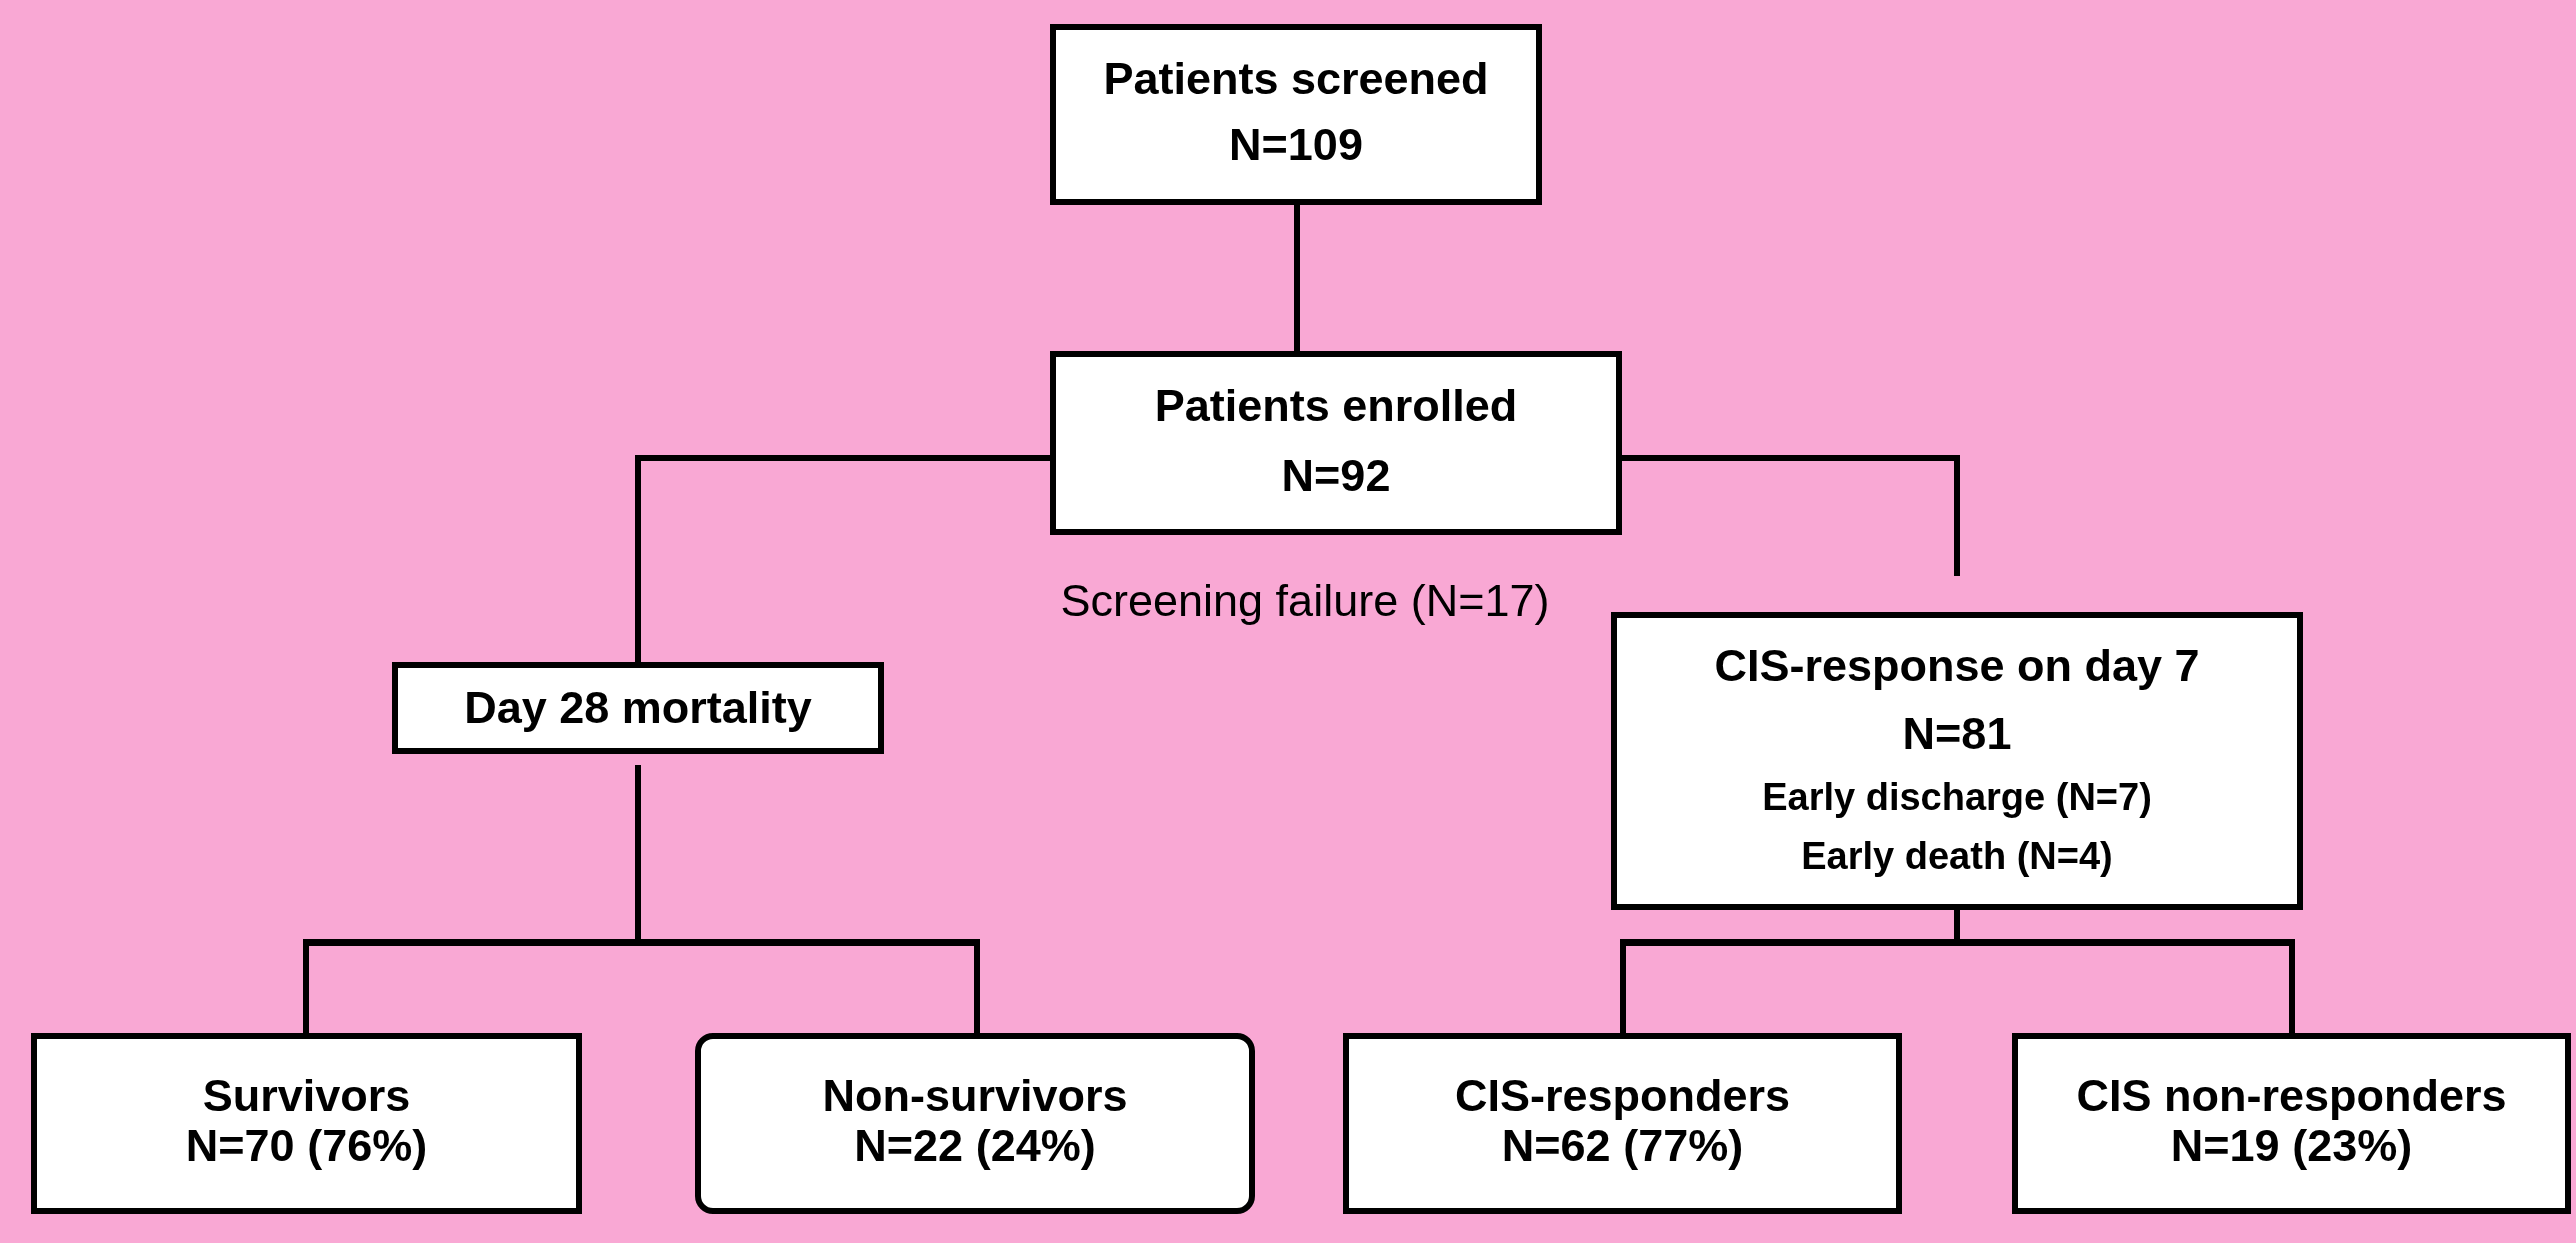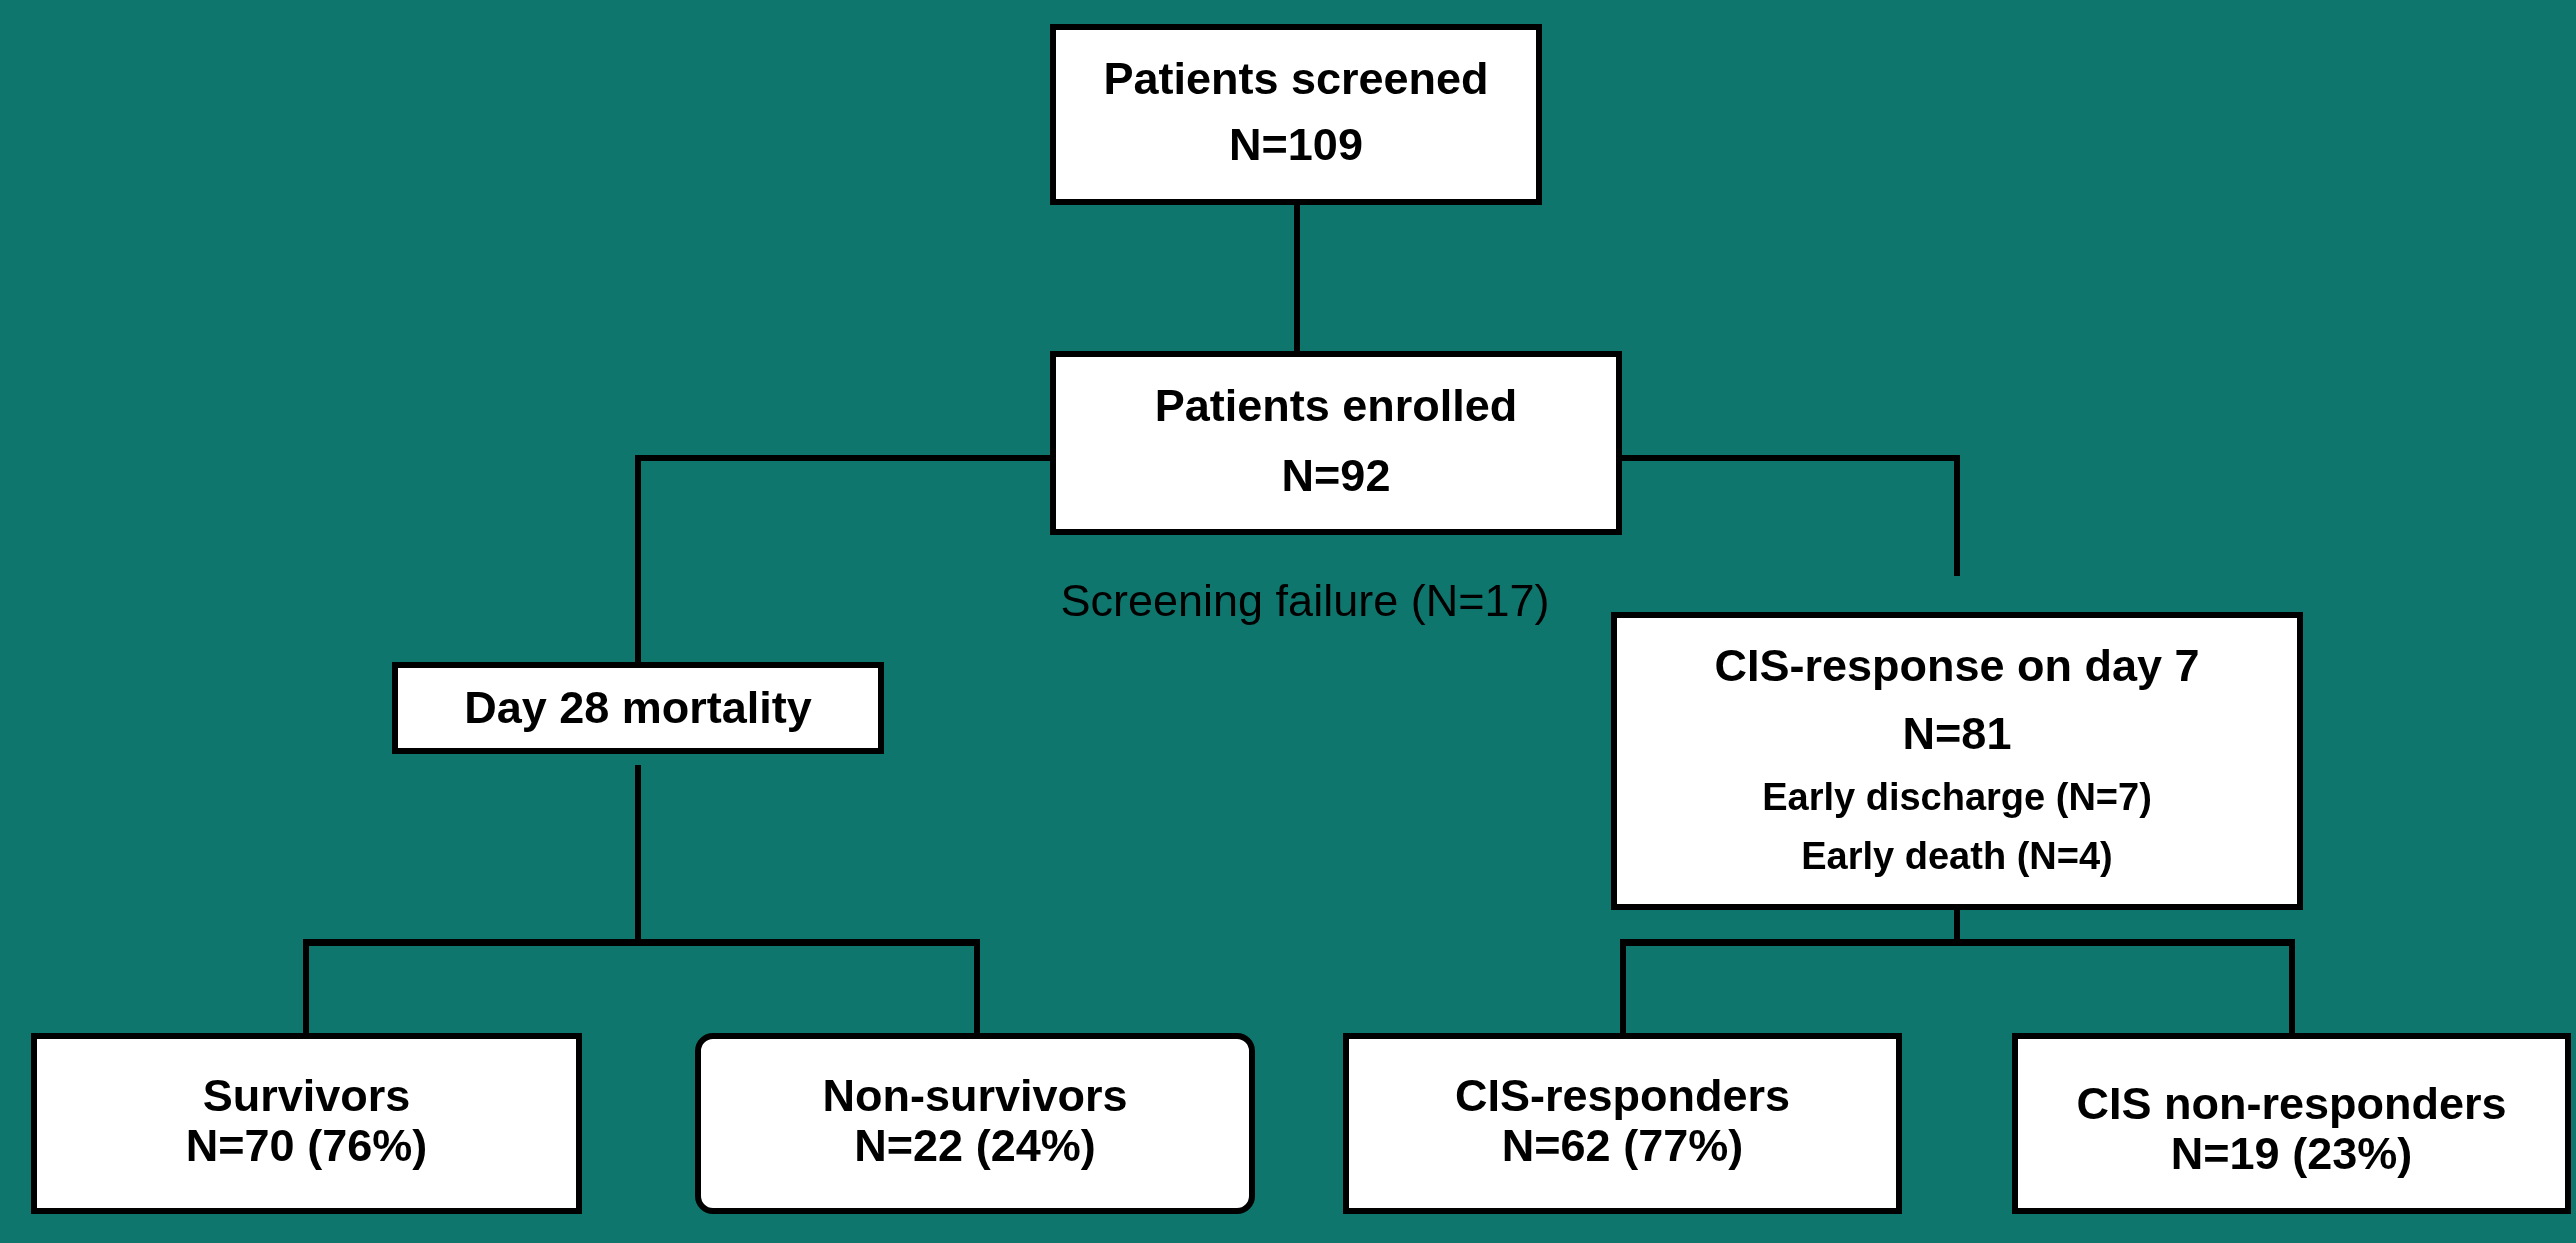--- a/index.html
+++ b/index.html
@@ -4,21 +4,21 @@
 <style>
   html, body {
     margin: 0;
     padding: 0;
     background: #ffffff;
   }
   .canvas {
     position: relative;
     width: 2576px;
     height: 1244px;
-    background: #0f766e;
+    background: #f9a8d4;
     font-family: "Liberation Sans", sans-serif;
     color: #000000;
     overflow: hidden;
   }
   .box {
     position: absolute;
     box-sizing: border-box;
     background: #ffffff;
     border: 6.6px solid #000000;
     display: flex;
@@ -52,21 +52,21 @@
   }
 
   
   .b-screened          { left: 1050px; top:   23.5px; width: 492px; height: 181px; padding: 24.4px 0 28px; }
   .b-enrolled          { left: 1050px; top:  351px; width: 572px; height: 184px; padding: 24.4px 0 28px; }
   .b-day28             { left:  392px; top:  662px; width: 492px; height: 92px; justify-content: center; }
   .b-cis               { left: 1611px; top:  572px; width: 692px; height: 298px; padding: 22.5px 0 26px; margin-top: 40px; }
   .b-survivors         { left:   31px; top: 1033px; width: 551px; height: 181px; padding: 32px 0 38px; }
   .b-nonsurvivors      { left:  695px; top: 1033px; width: 560px; height: 181px; padding: 32px 0 38px; border-radius: 18px; }
   .b-cisresponders     { left: 1343px; top: 1033px; width: 559px; height: 181px; padding: 32px 0 38px; }
-  .b-cisnonresponders  { left: 2012px; top: 1033px; width: 559px; height: 181px; padding: 40px 0 38px; }
+  .b-cisnonresponders  { left: 2012px; top: 1033px; width: 559px; height: 181px; padding: 32px 0 38px; }
 
   
   .c-top-v        { left: 1294px; top:  201px; width:   5.6px; height: 165px; }
   .c-left-h       { left:  635px; top:  455px; width: 419px; height:   5.6px; }
   .c-left-v       { left:  635px; top:  455px; width:   5.6px; height: 211px; }
   .c-right-h      { left: 1539px; top:  455px; width: 421px; height:   5.6px; }
   .c-right-v      { left: 1954px; top:  455px; width:   5.6px; height: 121px; }
   .c-day28-v      { left:  635px; top:  765px; width:   5.6px; height: 178px; }
   .c-lbar-h       { left:  303px; top: 939px; width: 677px; height:   6.6px; }
   .c-surv-v       { left:  303px; top: 939px; width:   5.6px; height: 98px; }

